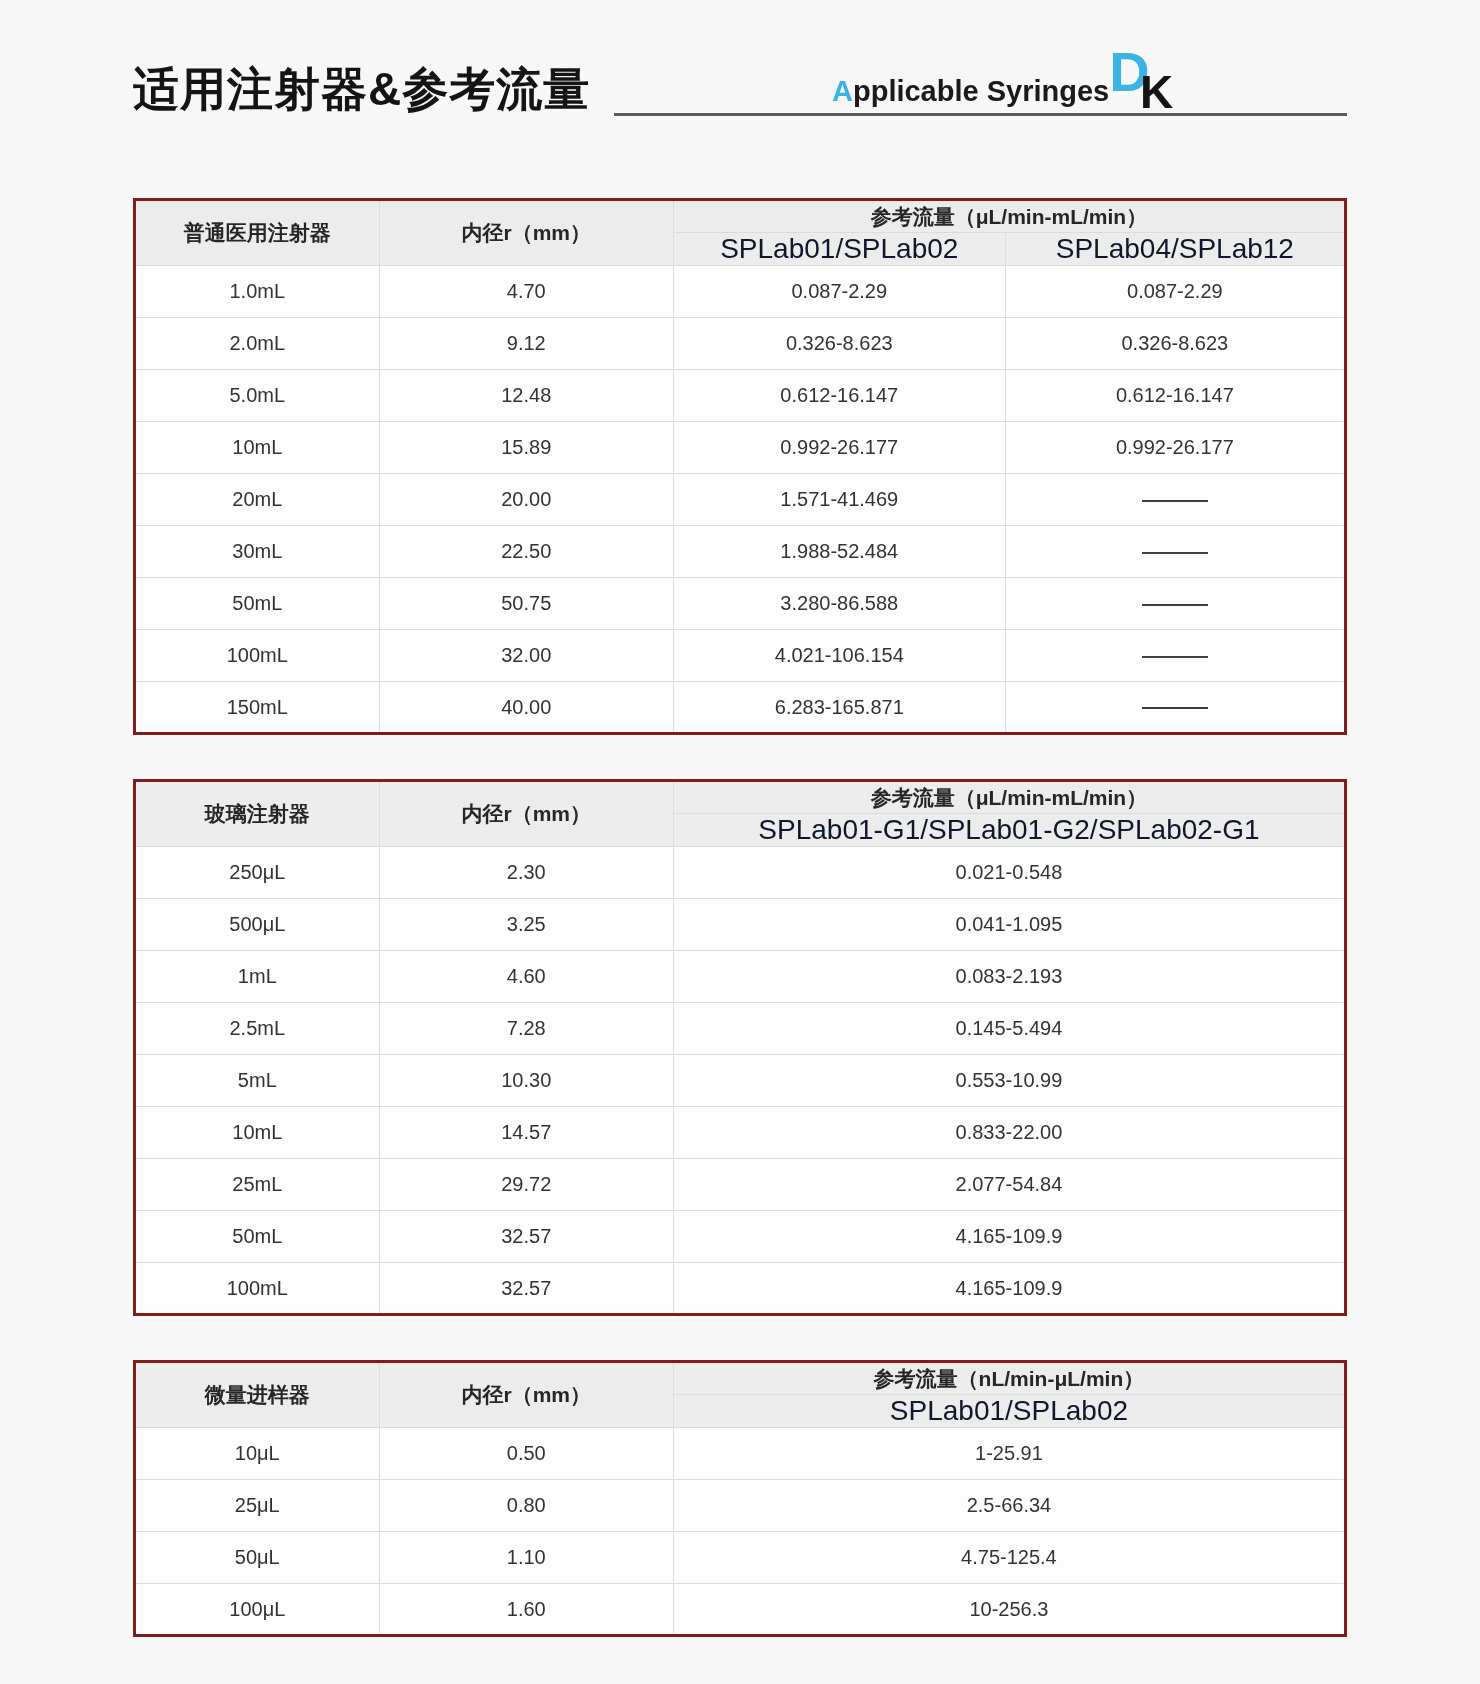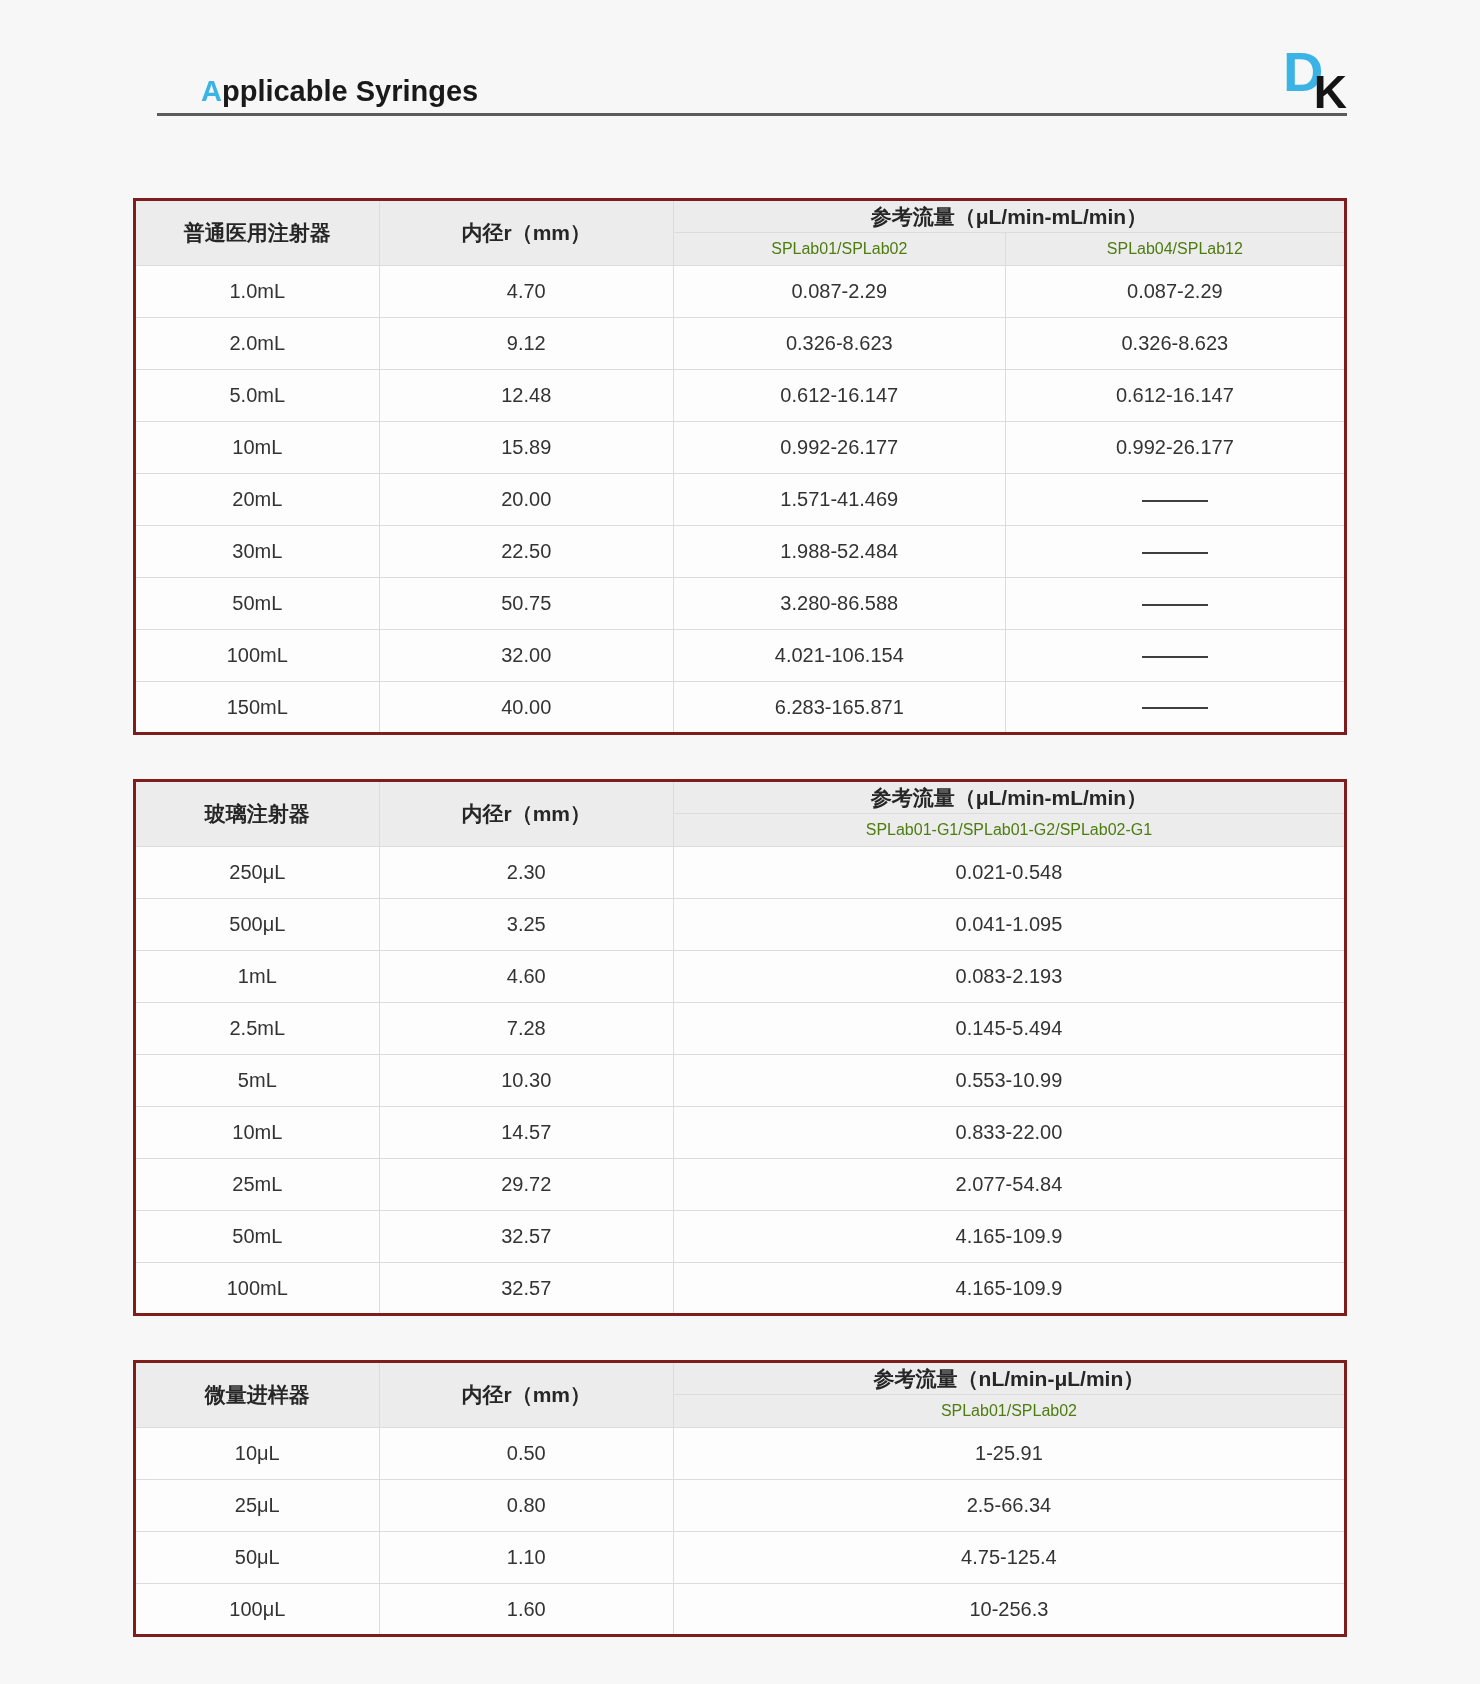--- a/index.html
+++ b/index.html
@@ -12,21 +12,21 @@
   }
   .container { width: 1214px; margin: 0 auto; padding-top: 38px; }
 
   
   .header { display: flex; align-items: flex-end; height: 78px; }
   .title-zh {
     font-size: 46px; font-weight: 700; color: #141414;
     line-height: 1.15; letter-spacing: 1px; white-space: nowrap;
   }
   .en-wrap {
-    flex: 1; display: flex; align-items: flex-end; justify-content: space-between;
+    flex: 1; display: flex; align-items: flex-end; justify-content: center;
     border-bottom: 3px solid #5c5c5c;
     margin-left: 24px; padding: 0 2px 7px 44px; height: 72px;
   }
   .title-en { font-size: 29px; font-weight: 600; color: #1a1a1a; line-height: 1; }
   .accent { color: #3bb4e5; }
   .logo { position: relative; width: 62px; height: 58px; }
   .logo-d {
     position: absolute; left: 0; top: -4px;
     font-size: 56px; line-height: 1; font-weight: 700; color: #3bb4e5;
   }
@@ -42,38 +42,39 @@
     width: 100%; border-collapse: collapse; table-layout: fixed;
     border: 3px solid #7f1d1d;
   }
   th, td {
     border: 1px solid #dcdcdc;
     text-align: center; vertical-align: middle;
     padding: 0; font-size: 20px;
   }
   thead th { background: #ececec; height: 33px; }
   th.main { font-weight: 700; font-size: 21px; color: #262626; }
-  tr.model-row th { font-weight: 400; font-size: 16px; color: #4d7c0f; }
+  tr.model-row th { font-weight: 400; font-size: 28px; color: #0f172a; }
   tbody td { height: 52px; background: #fdfdfd; color: #333; }
   .dash {
     display: inline-block; width: 66px; height: 2px;
     background: #3f3f3f; vertical-align: middle;
   }
   col.c-cat  { width: 20.2%; }
   col.c-dia  { width: 24.3%; }
   col.c-f1   { width: 27.4%; }
   col.c-f2   { width: 28.1%; }
   col.c-wide { width: 55.5%; }
 </style>
 </head>
 <body>
 
 <div class="container">
 
   <div class="header">
+    <div class="title-zh">适用注射器&amp;参考流量</div>
     <div class="en-wrap">
       <div class="title-en"><span class="accent">A</span><span>pplicable Syringes</span></div>
       <div class="logo">
         <span class="logo-d">D</span>
         <span class="logo-k">K</span>
       </div>
     </div>
   </div>
 
   <div class="tbl-section first">

